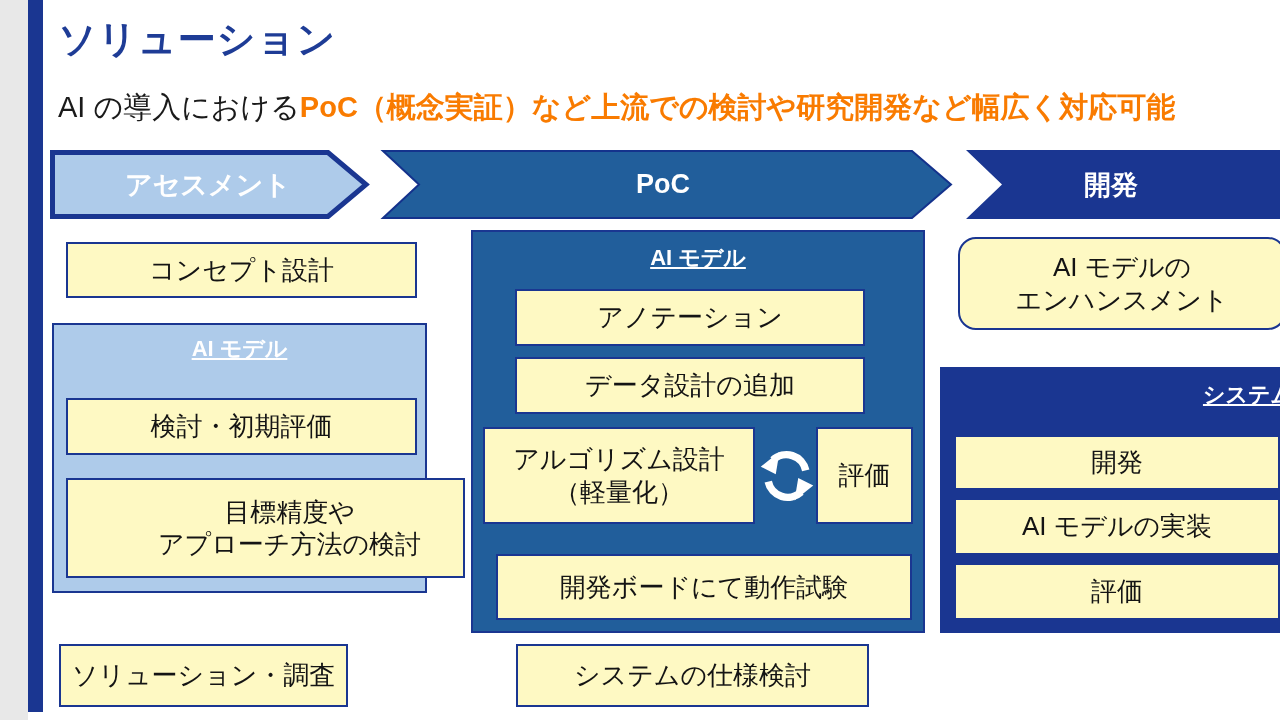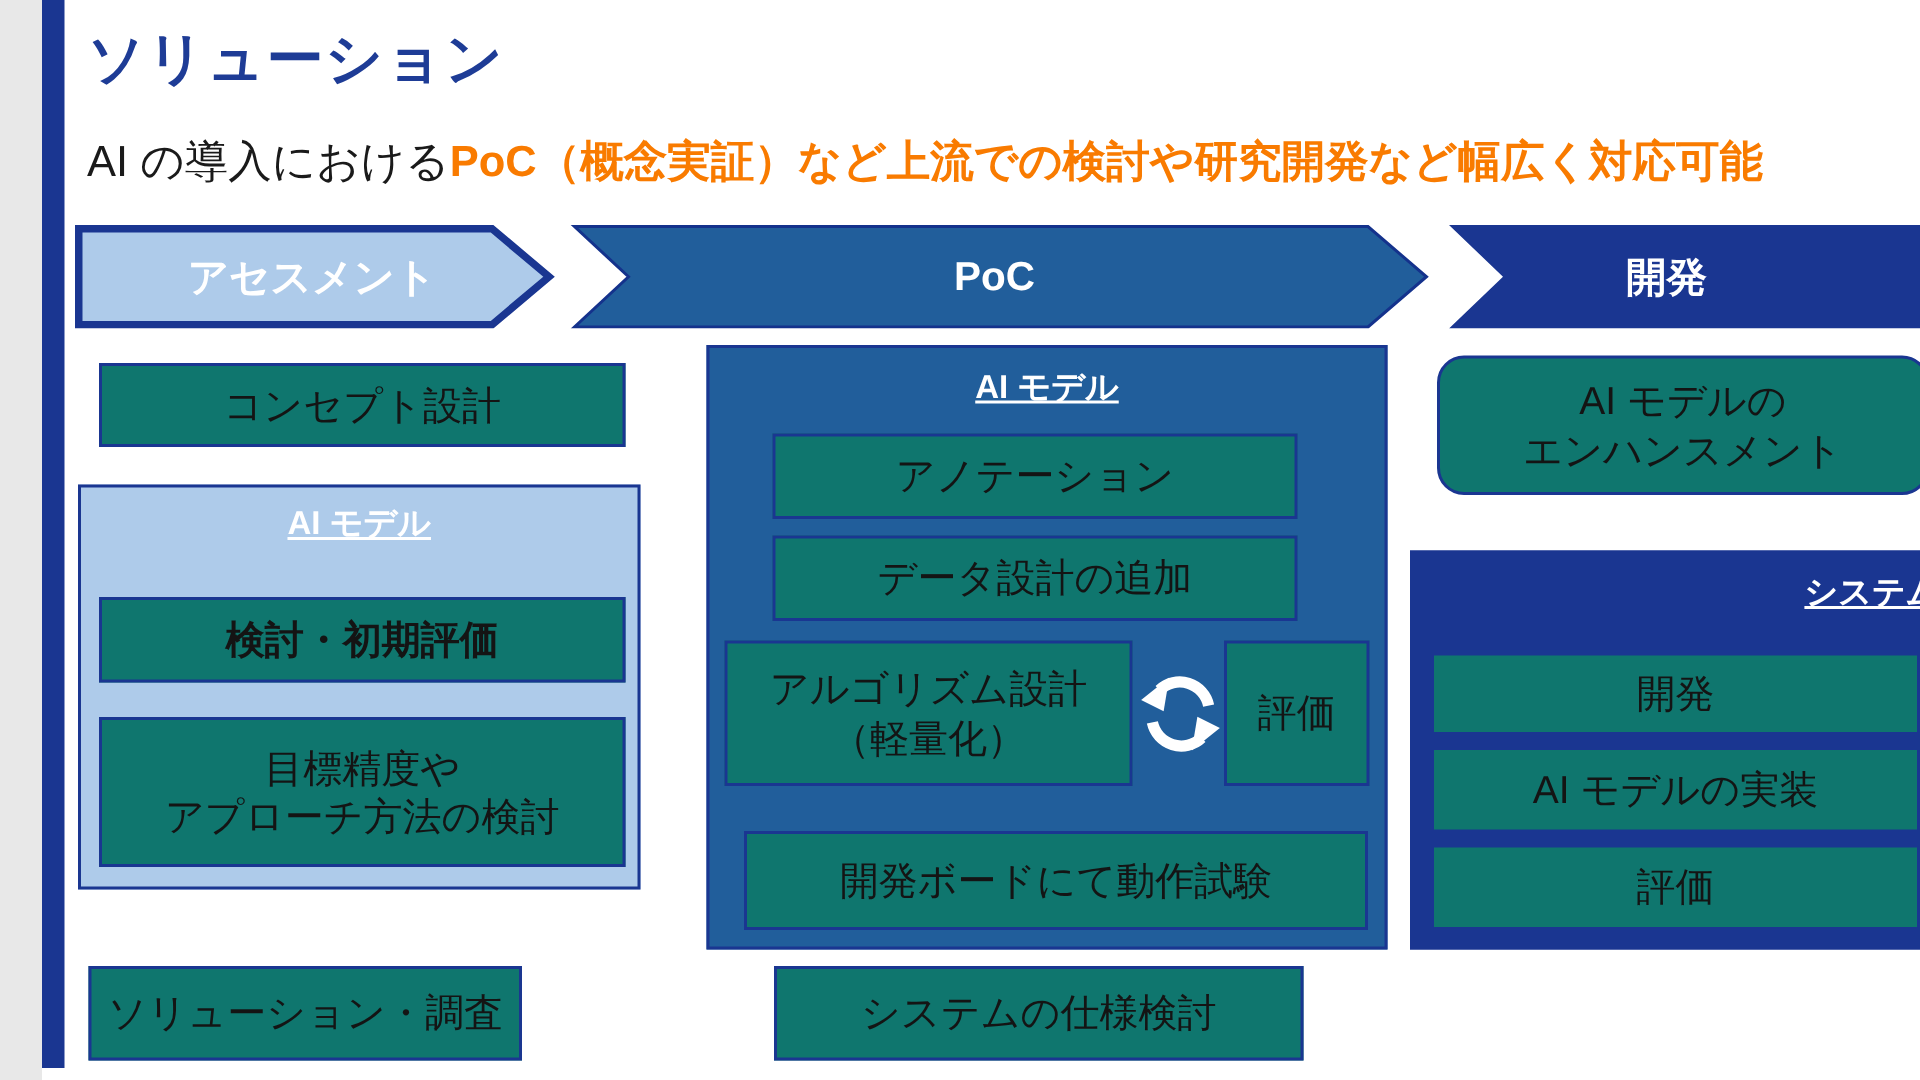--- a/index.html
+++ b/index.html
@@ -9,21 +9,21 @@
     margin-left:28px;
   }
   .abs{position:absolute;}
   .side-bar{left:0;top:0;width:15px;height:712px;background:#1A3691;}
   .page-title{left:30px;top:14px;font-size:38px;font-weight:600;color:#1E3C96;letter-spacing:1px;}
   .subtitle{left:30px;top:88px;font-size:29px;font-weight:500;color:#1a1a1a;white-space:nowrap;}
   .subtitle .hl{color:#F97B00;font-weight:bold;}
   .band{left:22px;top:150px;width:1243px;height:69px;}
   .phase-label{color:#ffffff;font-weight:bold;font-size:27px;display:flex;align-items:center;justify-content:center;height:69px;top:150px;}
   .wbox{
-    background:#0f766e;border:2px solid #1A3691;display:flex;align-items:center;justify-content:center;
+    background:#fef9c3;border:2px solid #1A3691;display:flex;align-items:center;justify-content:center;
     text-align:center;font-size:26px;color:#141414;line-height:1.25;white-space:pre-line;
   }
   .wbox.noborder{border:none;}
   .group{border:2px solid #1A3691;box-sizing:border-box;}
   .group.light{background:#AECBEA;}
   .group.mid{background:#215E9B;}
   .group.navy{background:#1A3691;border-color:#1A3691;}
   .group-header{color:#ffffff;font-weight:bold;font-size:22px;text-align:center;text-decoration:underline;}
 </style>
 </head>
@@ -42,22 +42,22 @@
     <polygon points="916,0 1243,0 1243,69 916,69 952,34.5" fill="#1A3691"></polygon>
   </svg>
   <div class="abs phase-label" style="left:22px;width:316px;">アセスメント</div>
   <div class="abs phase-label" style="left:369px;width:532px;">PoC</div>
   <div class="abs phase-label" style="left:938px;width:290px;">開発</div>
 
   <div class="abs wbox" style="left:38px;top:242px;width:347px;height:52px;">コンセプト設計</div>
 
   <div class="abs group light" style="left:24px;top:323px;width:375px;height:270px;"></div>
   <div class="abs group-header" style="left:24px;top:334px;width:375px;">AI モデル</div>
-  <div class="abs wbox" style="left:38px;top:398px;width:347px;height:53px;font-weight:bold;">検討・初期評価</div>
-  <div class="abs wbox" style="left:38px;top:478px;width:347px;height:96px;">目標精度や
+  <div class="abs wbox" style="left:38px;top:398px;width:347px;height:53px;">検討・初期評価</div>
+  <div class="abs wbox" style="left:38px;top:478px;width:347px;height:96px;padding-left:48px;">目標精度や
 アプローチ方法の検討</div>
 
   <div class="abs wbox" style="left:31px;top:644px;width:285px;height:59px;">ソリューション・調査</div>
 
   <div class="abs group mid" style="left:443px;top:230px;width:454px;height:403px;"></div>
   <div class="abs group-header" style="left:443px;top:243px;width:454px;">AI モデル</div>
   <div class="abs wbox" style="left:487px;top:289px;width:346px;height:53px;">アノテーション</div>
   <div class="abs wbox" style="left:487px;top:357px;width:346px;height:53px;">データ設計の追加</div>
   <div class="abs wbox" style="left:455px;top:427px;width:268px;height:93px;">アルゴリズム設計
 （軽量化）</div>

